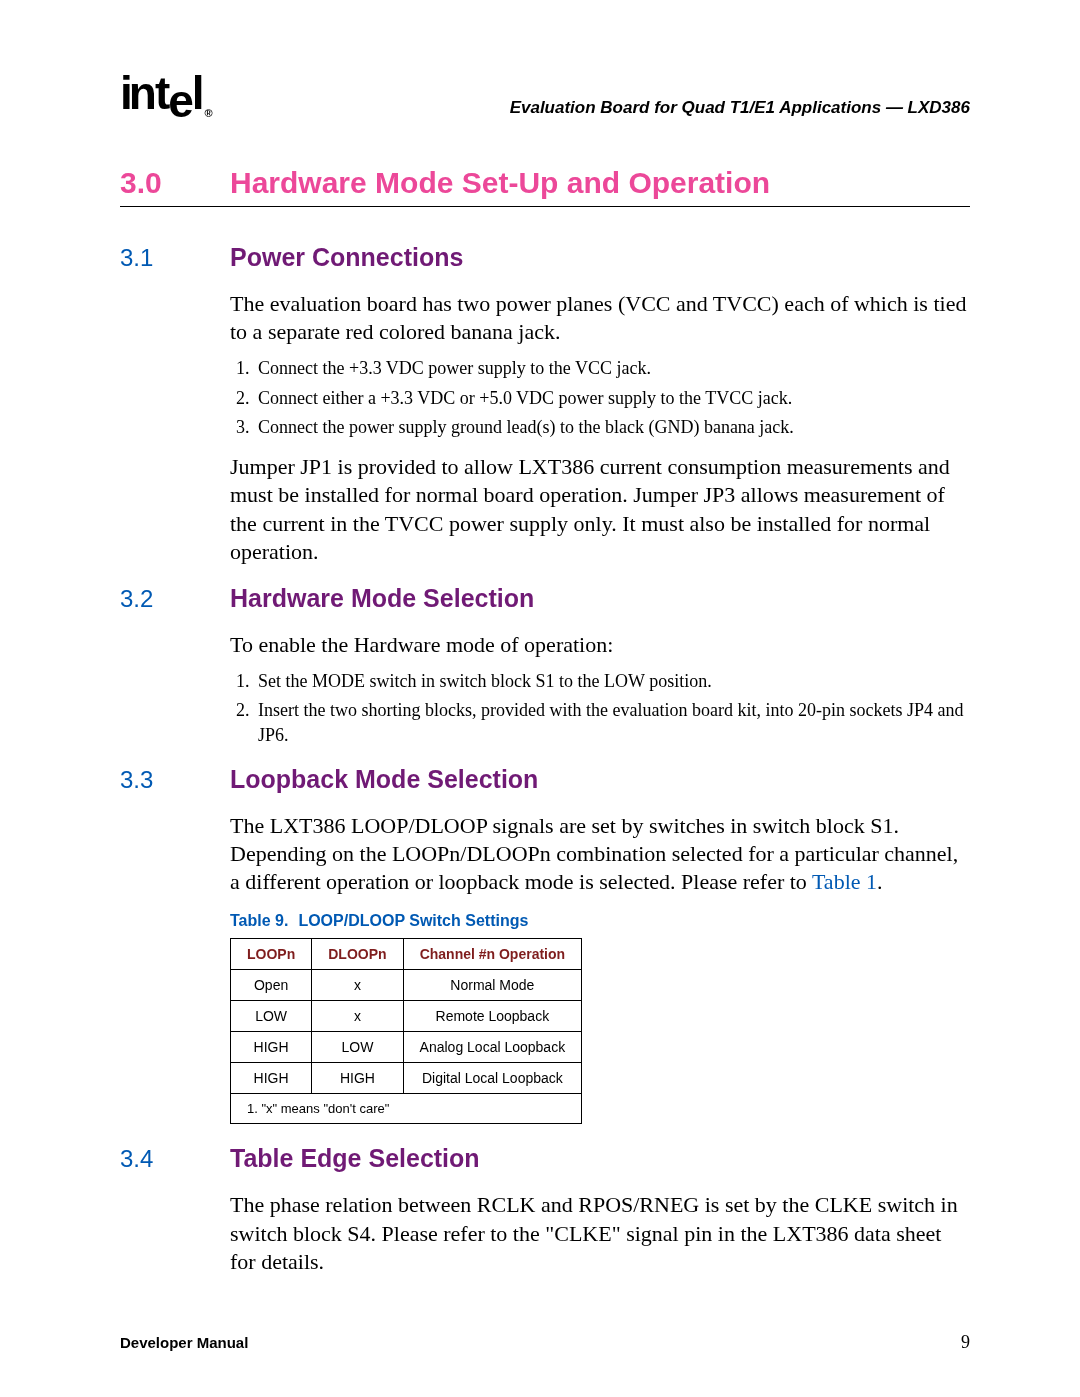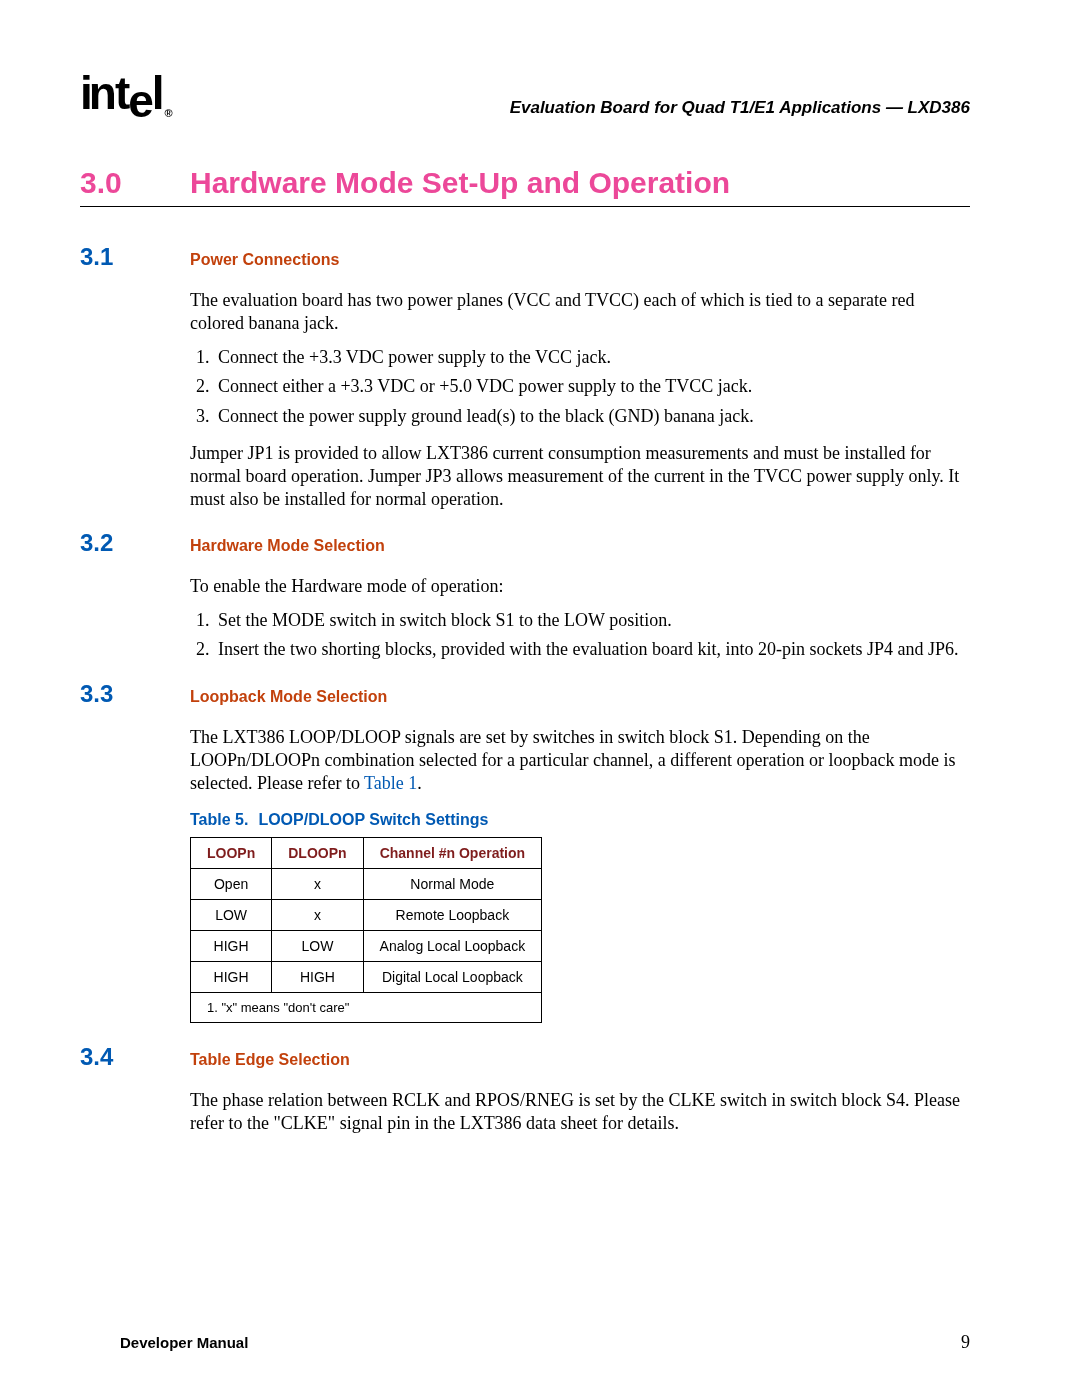--- a/index.html
+++ b/index.html
@@ -7,21 +7,21 @@
     padding: 0;
     background: #fff;
     font-family: "Times New Roman", Times, serif;
     color: #000;
   }
   .page {
     width: 1080px;
     height: 1397px;
     position: relative;
     box-sizing: border-box;
-    padding: 70px 110px 60px 80px;
+    padding: 70px 110px 60px 120px;
   }
   .header-row {
     display: flex;
     justify-content: space-between;
     align-items: flex-end;
     margin-bottom: 44px;
   }
   .logo {
     font-family: Arial, Helvetica, sans-serif;
     font-weight: 700;
@@ -75,36 +75,36 @@
     color: #ec4899;
   }
   .h2-row {
     display: flex;
     align-items: baseline;
     margin-top: 18px;
     margin-bottom: 18px;
   }
   .h2-num {
     font-family: Arial, Helvetica, sans-serif;
-    font-weight: 700;
+    font-weight: 400;
     font-size: 24px;
     color: #0059b3;
     width: 110px;
   }
   .h2-title {
     font-family: Arial, Helvetica, sans-serif;
     font-weight: 700;
-    font-size: 16px;
-    color: #c2410c;
+    font-size: 25px;
+    color: #701a75;
   }
   .body-block {
     margin-left: 110px;
   }
   .para {
-    font-size: 18px;
+    font-size: 22px;
     line-height: 1.28;
     margin: 10px 0;
   }
   ol.numlist {
     font-size: 18px;
     line-height: 1.35;
     margin: 10px 0 14px 0;
     padding-left: 24px;
   }
   ol.numlist li {
@@ -208,21 +208,21 @@
 
   <div class="h2-row">
     <div class="h2-num">3.3</div>
     <div class="h2-title">Loopback Mode Selection</div>
   </div>
   <div class="body-block">
     <p class="para">
       <span>The LXT386 LOOP/DLOOP signals are set by switches in switch block S1. Depending on the LOOPn/DLOOPn combination selected for a particular channel, a different operation or loopback mode is selected. Please refer to </span><a href="#" class="tref">Table 1</a><span>.</span>
     </p>
     <div class="table-caption">
-      <span class="tc-num">Table 5.</span><span>LOOP/DLOOP Switch Settings</span>
+      <span class="tc-num">Table 9.</span><span>LOOP/DLOOP Switch Settings</span>
     </div>
     <table class="switch-table">
       <thead>
         <tr>
           <th>LOOPn</th>
           <th>DLOOPn</th>
           <th>Channel #n Operation</th>
         </tr>
       </thead>
       <tbody>

